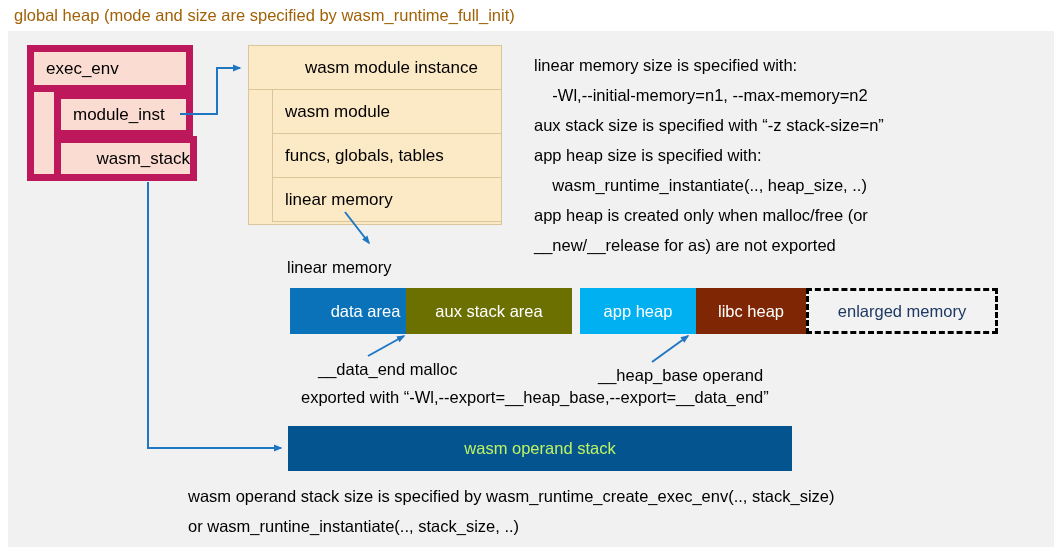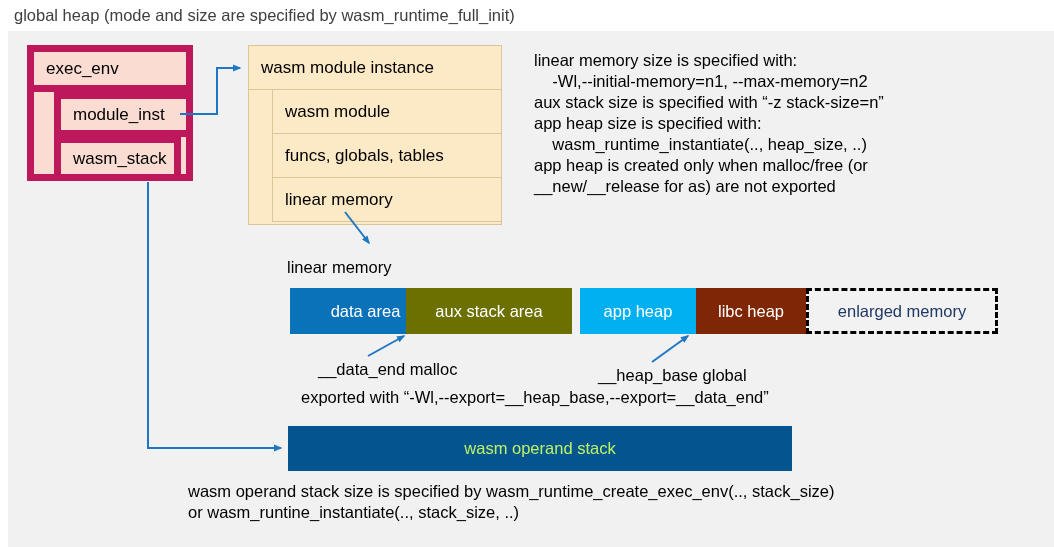--- a/index.html
+++ b/index.html
@@ -21,21 +21,21 @@
     background: #ffffff;
   }
 
   
   .title {
     position: absolute;
     left: 14px;
     top: 4px;
     font-size: 16.5px;
     line-height: 22px;
-    color: #404040;
+    color: #a16207;
     white-space: nowrap;
   }
 
   
   .panel {
     position: absolute;
     left: 8px;
     top: 31px;
     width: 1046px;
     height: 516px;
@@ -106,21 +106,21 @@
     align-items: center;
     justify-content: center;
     color: #bef264;
     font-size: 16.5px;
   }
 
   
   .textblock {
     position: absolute;
     font-size: 16.5px;
-    line-height: 21px;
+    line-height: 30px;
     color: #000;
     white-space: pre;
   }
   .caption {
     position: absolute;
     font-size: 16.5px;
     color: #000;
     white-space: nowrap;
   }
 
@@ -146,27 +146,27 @@
   <div class="box pink" style="left:27px; top:45px; width:166px; height:136px;"></div>
 
   <div class="struct-row pink" style="left:27px; top:45px; width:166px; height:47px;">
     <span class="lbl">exec_env</span>
   </div>
 
   <div class="struct-row pink" style="left:54px; top:92px; width:139px; height:45px;">
     <span class="lbl">module_inst</span>
   </div>
 
-  <div class="struct-row pink" style="left:54px; top:136px; width:127px; height:45px;">
+  <div class="struct-row pink" style="left:54px; top:136px; width:143px; height:45px;justify-content:flex-end;">
     <span class="lbl">wasm_stack</span>
   </div>
 
   <div class="box cream" style="left:248px; top:45px; width:254px; height:180px;"></div>
 
-  <div class="struct-row cream" style="left:248px; top:45px; width:254px; height:45px;">
+  <div class="struct-row cream" style="left:248px; top:45px; width:254px; height:45px;padding-left:44px;">
     <span class="lbl">wasm module instance</span>
   </div>
 
   <div class="struct-row cream" style="left:272px; top:89px; width:230px; height:45px;">
     <span class="lbl">wasm module</span>
   </div>
 
   <div class="struct-row cream" style="left:272px; top:133px; width:230px; height:45px;">
     <span class="lbl">funcs, globals, tables</span>
   </div>
@@ -198,21 +198,21 @@
     <div class="seg" style="width:110px; background:#7f2704;">
       <span>libc heap</span>
     </div>
     <div class="seg enlarged" style="width:192px;">
       <span>enlarged memory</span>
     </div>
   </div>
 
   <div class="caption" style="left:318px; top:360px;">__data_end malloc</div>
 
-  <div class="caption" style="left:598px; top:366px;">__heap_base global</div>
+  <div class="caption" style="left:598px; top:366px;">__heap_base operand</div>
 
   <div class="caption" style="left:301px; top:388px;">exported with “-Wl,--export=__heap_base,--export=__data_end”</div>
 
   <div class="opstack">
     <span>wasm operand stack</span>
   </div>
 
   <div class="textblock" style="left:188px; top:481px;">wasm operand stack size is specified by wasm_runtime_create_exec_env(.., stack_size)
 or wasm_runtine_instantiate(.., stack_size, ..)</div>
 

